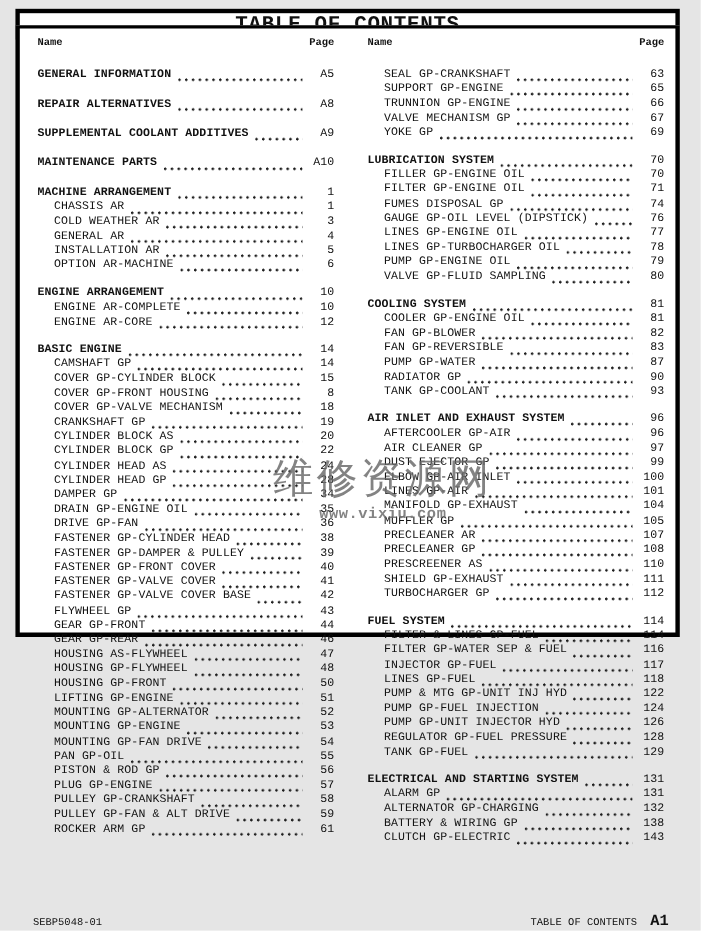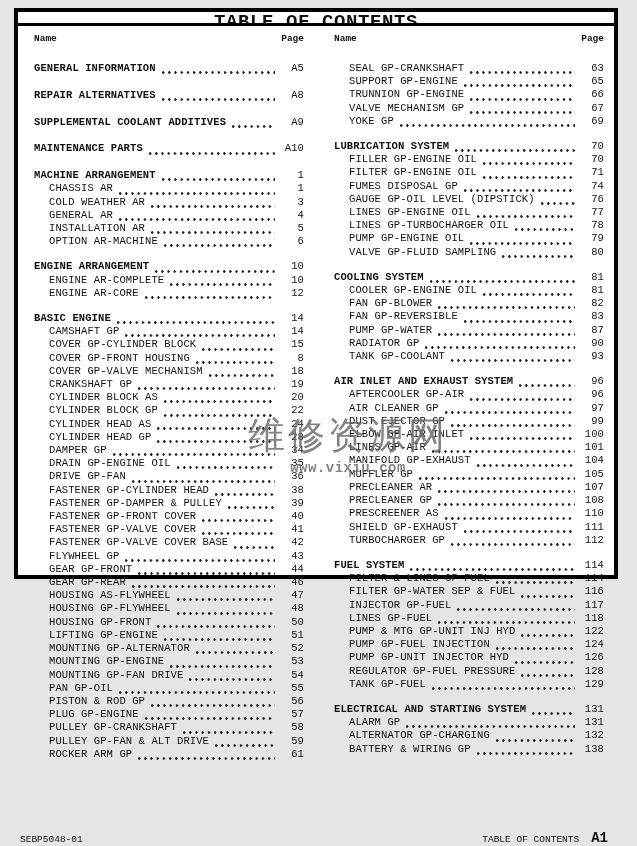--- a/index.html
+++ b/index.html
@@ -53,21 +53,21 @@
 
   .watermark {
     position:absolute; left:224px; top:394px; width:248px;
     text-align:center; color:rgba(104,104,104,.82);
     pointer-events:none; z-index:5;margin-top:25px;
   }
   .watermark .wm-cn { font-size:37px; line-height:38px; letter-spacing:3px; white-space:nowrap; }
   .watermark .wm-url { font-size:14px; line-height:22px; font-weight:bold; letter-spacing:.5px; margin-top:0; }
 
   .footer {
-    position:absolute; left:20px; right:29px; top:830px;
+    position:absolute; left:30px; right:29px; top:830px;
     display:flex; justify-content:space-between; align-items:baseline;
     font-size:9.5px;
   }
   .footer-right { display:flex; align-items:baseline; gap:12px; }
   .footer-right .pg { font-weight:bold; font-size:14px; }
 </style>
 </head>
 <body>
 
 <div class="sheet">
@@ -562,20 +562,25 @@
             <div class="toc-row sub">
               <span class="entry-label">ALTERNATOR GP-CHARGING</span>
               <span class="dots"></span>
               <span class="entry-page">132</span>
             </div>
             <div class="toc-row sub">
               <span class="entry-label">BATTERY &amp; WIRING GP</span>
               <span class="dots"></span>
               <span class="entry-page">138</span>
             </div>
+            <div class="toc-row sub">
+              <span class="entry-label">CLUTCH GP-ELECTRIC</span>
+              <span class="dots"></span>
+              <span class="entry-page">143</span>
+            </div>
           </div>
       </div>
 
     </div>
   </div>
 
   <div class="watermark">
     <div class="wm-cn">维修资源网</div>
     <div class="wm-url">www.vixiu.com</div>
   </div>

